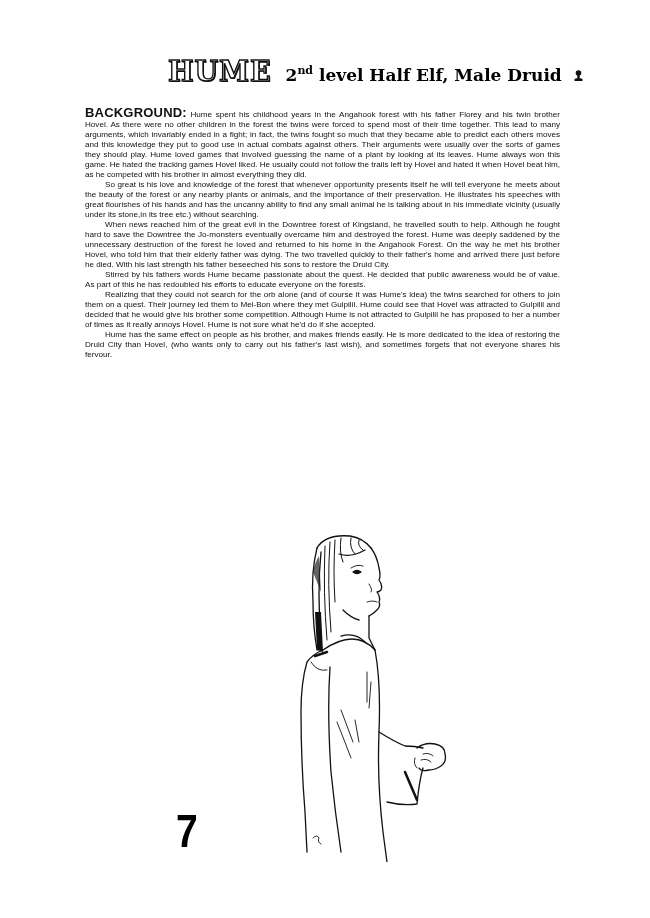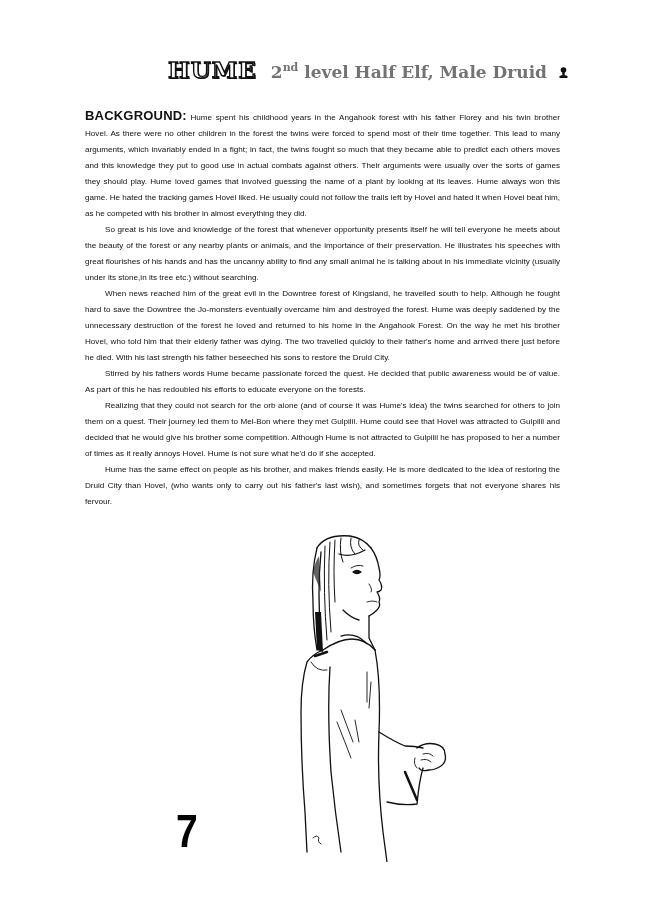--- a/index.html
+++ b/index.html
@@ -11,38 +11,38 @@
     font-family: "DejaVu Sans", sans-serif;
     color: #111;
   }
   .title-row {
     position: absolute; left: 168px; top: 56px;
     width: 400px; height: 36px;
     display: flex; align-items: baseline; white-space: nowrap;
   }
   .title-name {
     font-family: "DejaVu Serif", serif;
-    font-weight: bold; font-size: 23px; letter-spacing: 1px;
+    font-weight: bold; font-size: 27px; letter-spacing: 1px;
     color: #fff;
     -webkit-text-stroke: 1.4px #111;
     text-shadow: 1px 1px 0 #111;
   }
   .title-sub {
     font-family: "DejaVu Serif", serif;
-    font-weight: bold; font-size: 17px; margin-left: 14px; color: #737373;
+    font-weight: bold; font-size: 17px; margin-left: 14px; color: #000000;
   }
   .title-sub sup { font-size: 11px; vertical-align: 7px; }
   .ornament {
     display: inline-block; width: 9px; height: 12px; margin-left: 12px;
     position: relative; top: 1px;
   }
   .body-text {
     position: absolute; left: 85px; top: 108px; width: 475px;
     font-family: "Liberation Sans", sans-serif;
-    font-size: 8.1px; line-height: 16px;
+    font-size: 8.1px; line-height: 10px;
     text-align: justify; color: #111;
   }
   .body-text p { margin: 0; text-indent: 20px; }
   .body-text p.first { text-indent: 0; }
   .bg-label {
     font-family: "Liberation Sans", sans-serif;
     font-size: 13px; font-weight: bold; letter-spacing: 0.2px;
   }
   .illustration {
     position: absolute; left: 255px; top: 532px;
@@ -68,21 +68,21 @@
       <rect x="3.3" y="5" width="2.4" height="3" fill="#111"></rect>
       <path d="M0.5 9 Q4.5 7 8.5 9 L8.5 11 L0.5 11 Z" fill="#111"></path>
     </svg>
   </span>
 </div>
 
 <div class="body-text">
   <p class="first"><span class="bg-label">BACKGROUND:</span> <span>Hume spent his childhood years in the Angahook forest with his father Florey and his twin brother Hovel. As there were no other children in the forest the twins were forced to spend most of their time together. This lead to many arguments, which invariably ended in a fight; in fact, the twins fought so much that they became able to predict each others moves and this knowledge they put to good use in actual combats against others. Their arguments were usually over the sorts of games they should play. Hume loved games that involved guessing the name of a plant by looking at its leaves. Hume always won this game. He hated the tracking games Hovel liked. He usually could not follow the trails left by Hovel and hated it when Hovel beat him, as he competed with his brother in almost everything they did.</span></p>
   <p>So great is his love and knowledge of the forest that whenever opportunity presents itself he will tell everyone he meets about the beauty of the forest or any nearby plants or animals, and the importance of their preservation. He illustrates his speeches with great flourishes of his hands and has the uncanny ability to find any small animal he is talking about in his immediate vicinity (usually under its stone,in its tree etc.) without searching.</p>
   <p>When news reached him of the great evil in the Downtree forest of Kingsland, he travelled south to help. Although he fought hard to save the Downtree the Jo-monsters eventually overcame him and destroyed the forest. Hume was deeply saddened by the unnecessary destruction of the forest he loved and returned to his home in the Angahook Forest. On the way he met his brother Hovel, who told him that their elderly father was dying. The two travelled quickly to their father's home and arrived there just before he died. With his last strength his father beseeched his sons to restore the Druid City.</p>
-  <p>Stirred by his fathers words Hume became passionate forced the quest. He decided that public awareness would be of value. As part of this he has redoubled his efforts to educate everyone on the forests.</p>
+  <p>Stirred by his fathers words Hume became passionate about the quest. He decided that public awareness would be of value. As part of this he has redoubled his efforts to educate everyone on the forests.</p>
   <p>Realizing that they could not search for the orb alone (and of course it was Hume's idea) the twins searched for others to join them on a quest. Their journey led them to Mel-Bon where they met Gulpilil. Hume could see that Hovel was attracted to Gulpilil and decided that he would give his brother some competition. Although Hume is not attracted to Gulpilil he has proposed to her a number of times as it really annoys Hovel. Hume is not sure what he'd do if she accepted.</p>
   <p>Hume has the same effect on people as his brother, and makes friends easily. He is more dedicated to the idea of restoring the Druid City than Hovel, (who wants only to carry out his father's last wish), and sometimes forgets that not everyone shares his fervour.</p>
 </div>
 
 <div class="illustration">
   <svg width="210" height="330" viewBox="0 0 210 330" fill="none" stroke="#111" stroke-width="1.3" stroke-linecap="round" stroke-linejoin="round">
 
     <path d="M62 16 Q70 2 95 4 Q108 6 116 16"></path>
     <path d="M62 16 Q56 40 58 70 Q58 95 62 118"></path>
     <path d="M66 20 Q62 60 66 110"></path>

